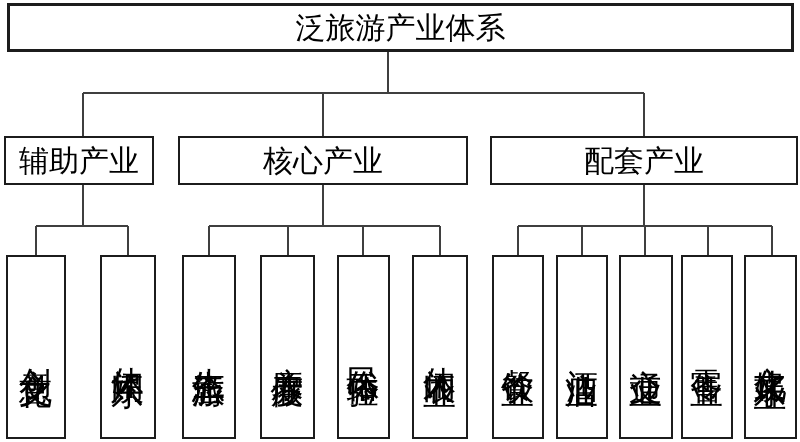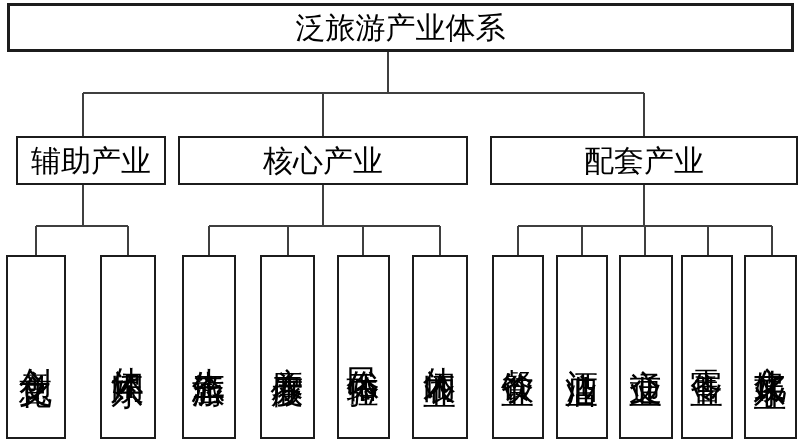--- a/index.html
+++ b/index.html
@@ -78,21 +78,21 @@
 
     <path d="M323 185 V226 M209 226 H440 M209 226 V255 M288 226 V255 M363 226 V255 M440 226 V255" fill="none" stroke="#3f3f3f" stroke-width="1.4"></path>
 
     <path d="M644 185 V226 M518 226 H772 M518 226 V255 M582 226 V255 M645 226 V255 M708 226 V255 M772 226 V255" fill="none" stroke="#3f3f3f" stroke-width="1.4"></path>
   </svg>
 
   <div class="node root-node">
     <span class="hlabel">泛旅游产业体系</span>
   </div>
 
-  <div class="node branch-node" style="left:16px; width:150px;">
+  <div class="node branch-node" style="left:4px; width:150px;">
     <span class="hlabel">辅助产业</span>
   </div>
   <div class="node branch-node" style="left:178px; width:290px;">
     <span class="hlabel">核心产业</span>
   </div>
   <div class="node branch-node" style="left:490px; width:308px;">
     <span class="hlabel">配套产业</span>
   </div>
 
   <div class="node leaf-node" style="left:6px; width:60px;">

